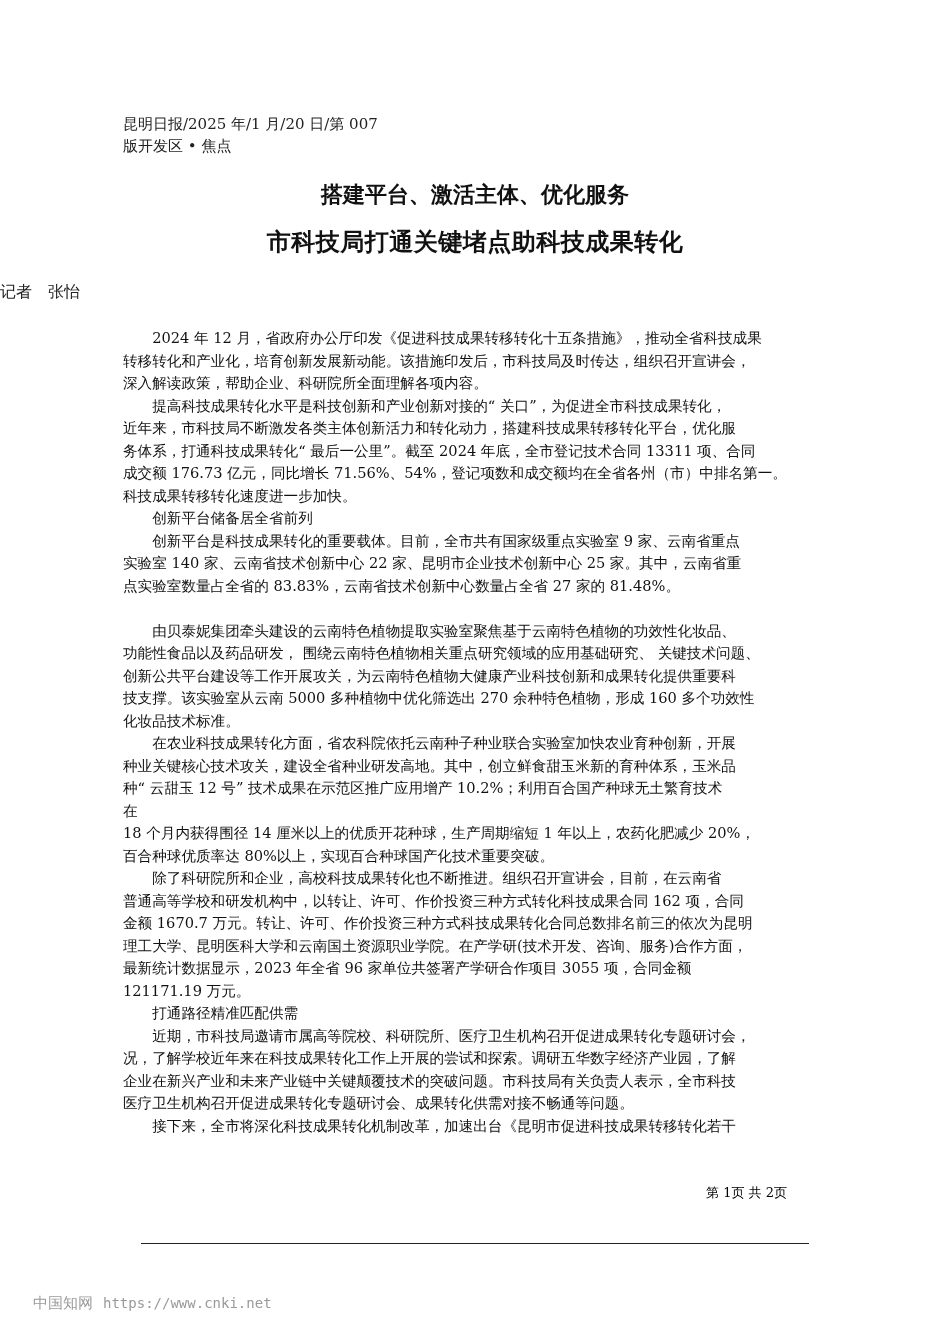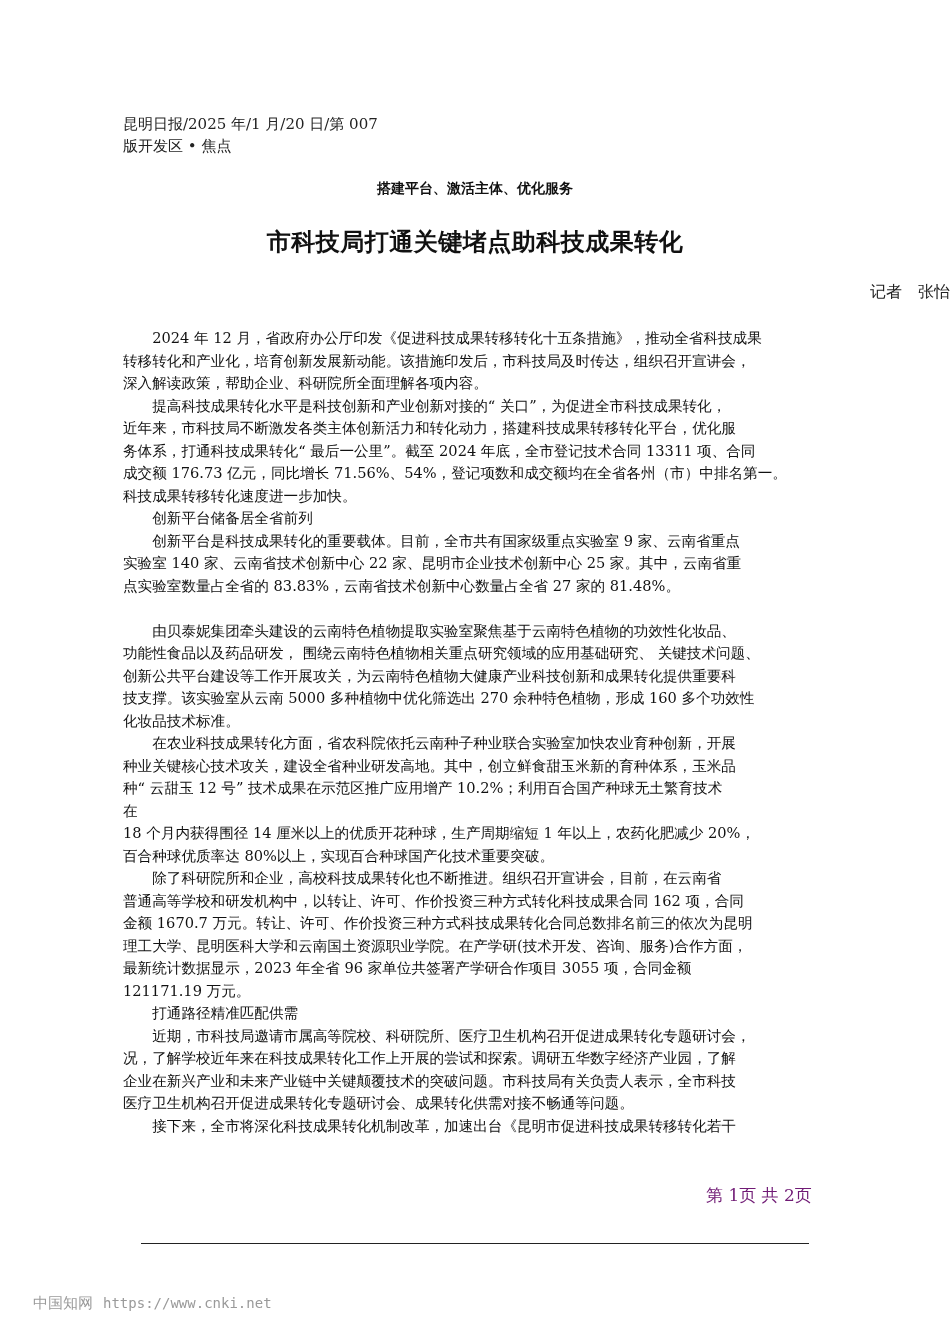--- a/index.html
+++ b/index.html
@@ -3,29 +3,29 @@
   <meta charset="utf-8">
   <style>
     html, body { margin: 0; padding: 0; background: #ffffff; }
     body {
       width: 950px; height: 1344px; position: relative; overflow: hidden;
       font-family: "DejaVu Serif", "Liberation Serif", serif;
       color: #111111;
     }
     .meta { position: absolute; left: 123px; top: 113px; font-size: 15px; line-height: 22px; color: #222; }
     .subtitle { position: absolute; left: 0; width: 950px; top: 180px; text-align: center;
-      font-family: "DejaVu Sans", "Liberation Sans", sans-serif; font-size: 14px; font-weight: bold; color: #111; }
+      font-family: "DejaVu Sans", "Liberation Sans", sans-serif; font-size: 22px; font-weight: bold; color: #111; }
     .title { position: absolute; left: 0; width: 950px; top: 226px; text-align: center;
       font-family: "DejaVu Sans", "Liberation Sans", sans-serif; font-size: 24px; font-weight: bold; color: #111; letter-spacing: 0.5px; }
-    .byline { position: absolute; left: 0; width: 950px; top: 282px; text-align: right; font-size: 16px; color: #222; word-spacing: 0; }
+    .byline { position: absolute; left: 0; width: 950px; top: 282px; text-align: left; font-size: 16px; color: #222; word-spacing: 0; }
     .byline span + span { margin-left: 16px; }
     .body { position: absolute; left: 123px; top: 327px; width: 720px; font-size: 14.6px; line-height: 22.5px; }
     .line { white-space: nowrap; height: 22.5px; overflow: visible; }
     .blank { height: 22.5px; }
-    .pager { position: absolute; left: 706px; top: 1184px; font-size: 17px; color: #701a75; }
+    .pager { position: absolute; left: 706px; top: 1184px; font-size: 13px; color: #000000; }
     .rule { position: absolute; left: 141px; top: 1243px; width: 668px; height: 1px; background: #222; }
     .footer { position: absolute; left: 33px; top: 1294px; font-size: 15px; color: #9a9a9a; }
     .footer .url { font-family: "DejaVu Sans Mono", "Liberation Mono", monospace; font-size: 14px; margin-left: 10px; }
   </style>
 </head>
 <body>
 
 <div class="meta">
   <div>昆明日报/2025 年/1 月/20 日/第  007</div>
   <div>版开发区 •    焦点</div>

